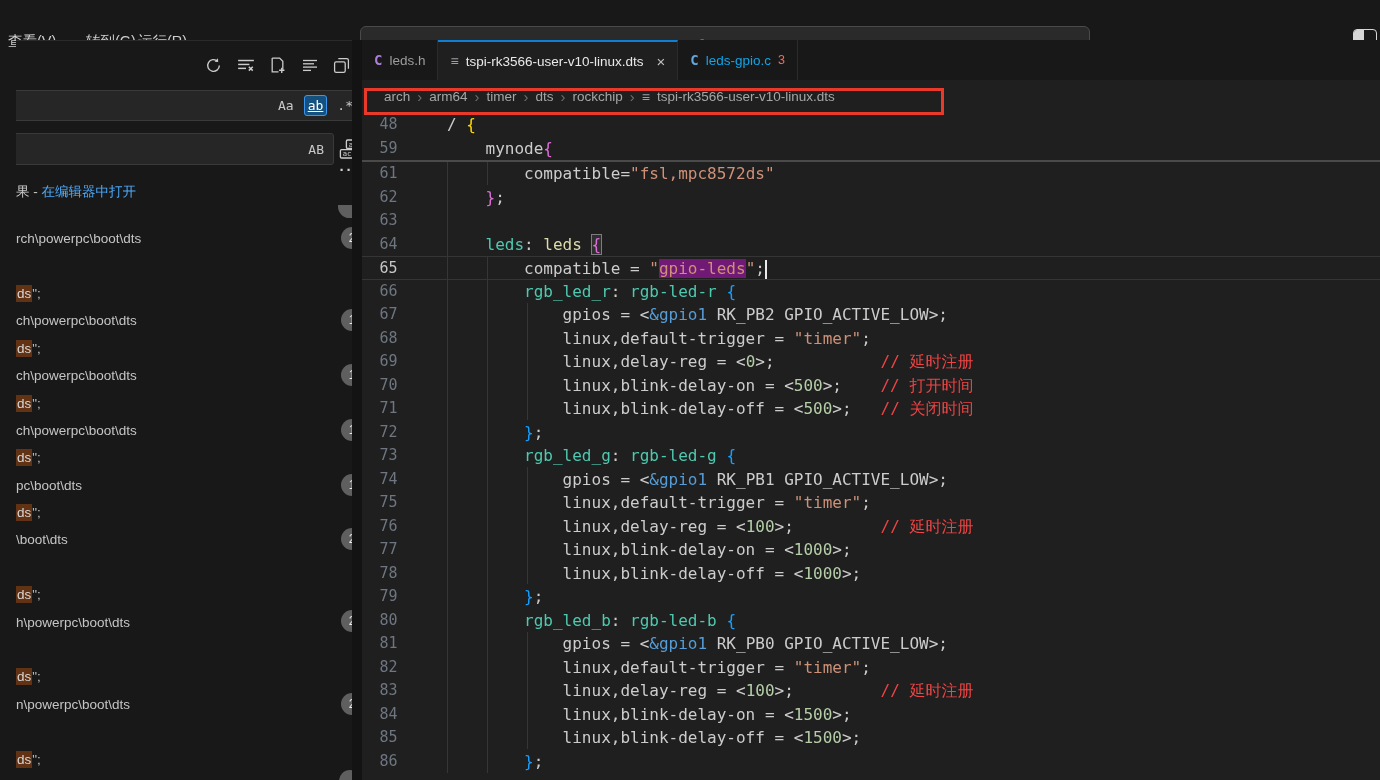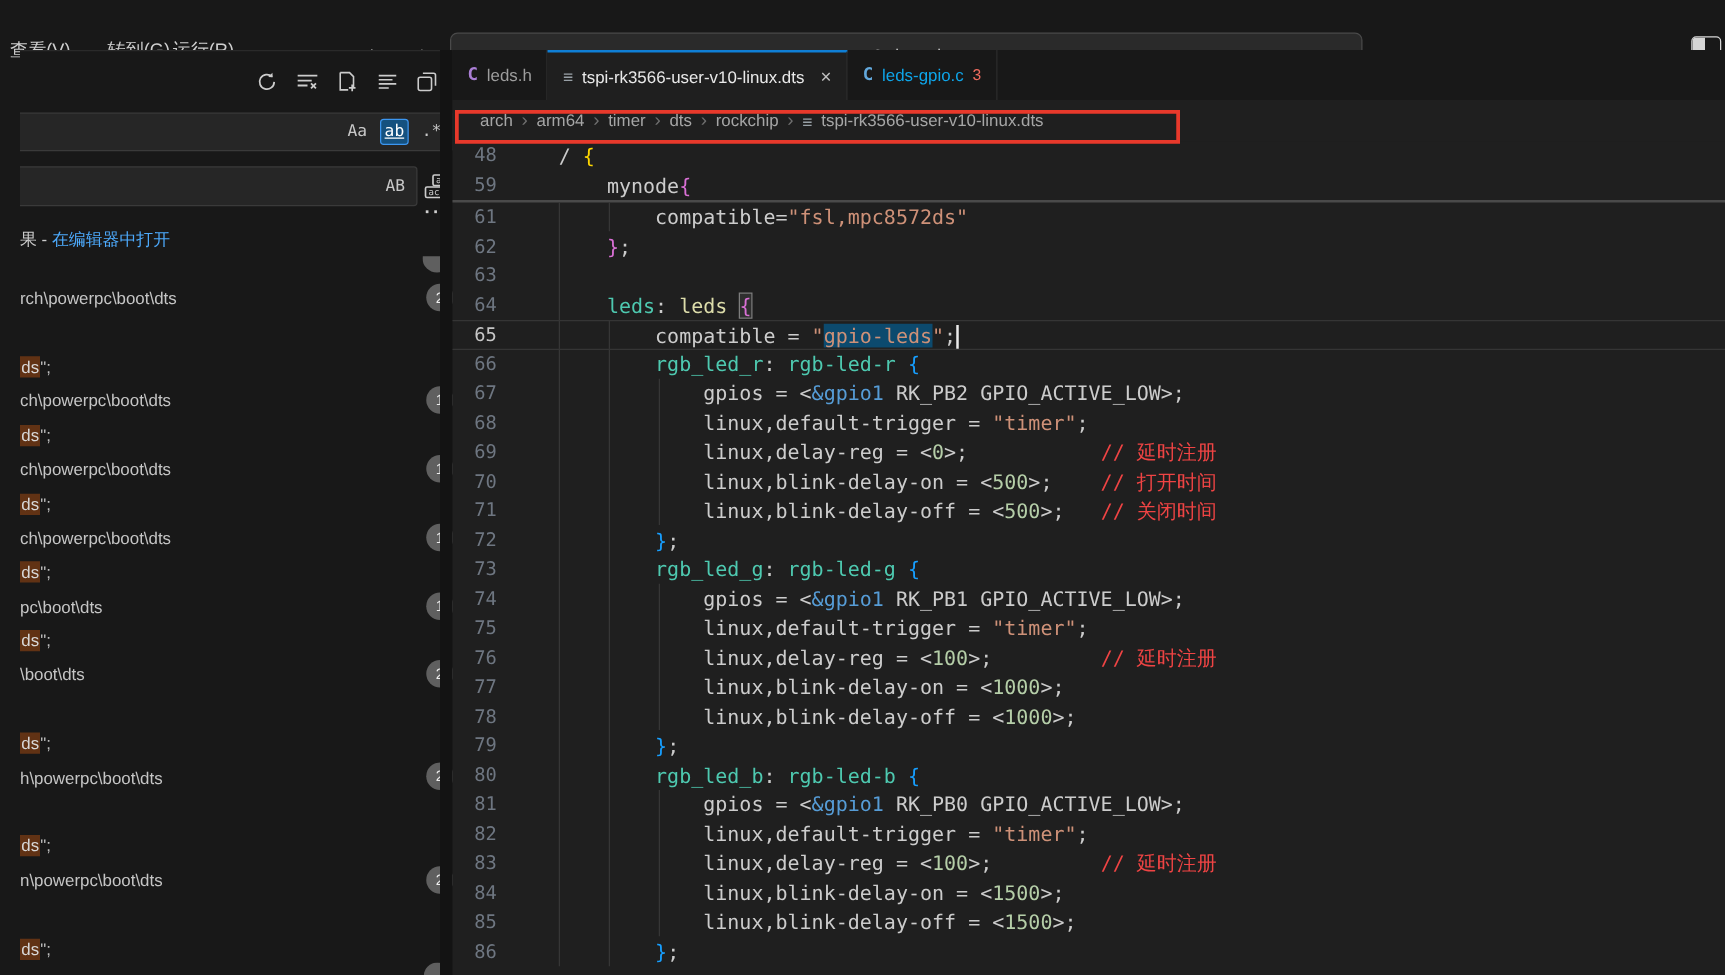--- a/index.html
+++ b/index.html
@@ -65,21 +65,21 @@
     font-size:16px; }
   .crow { height:23.5px; line-height:23.5px; display:flex; white-space:pre; position:relative; }
   .crow .ln { width:53px; text-align:center; color:#6e7681; font-size:15px; flex:none; }
   .crow .ct { margin-left:32px; flex:1; white-space:pre; }
   .crow.cur { border-top:1px solid #353535; border-bottom:1px solid #353535; }
   .crow.cur .ln { color:#c6c6c6; }
   #sticky-sep { height:2px; background:#4a4a4a; }
   .fg{color:#cccccc} .b1{color:#ffd700} .b2{color:#da70d6} .b3{color:#179fff}
   .lbl{color:#4ec9b0} .nm{color:#dcdcaa} .str{color:#ce9178} .num{color:#b5cea8}
   .ref{color:#569cd6} .com{color:#ef4444}
-  .hlm{background:#0c4a6e}
+  .hlm{background:#701a75}
   .mbox{outline:1px solid #7d7d7d; background:rgba(130,130,130,.17)}
   .cursor{display:inline-block; width:2px; height:19px; background:#eaeaea; vertical-align:middle; margin-left:0px}
   .iguide { position:absolute; width:1px; background:#363636; }
 
   
   #annotation-box { position:absolute; left:364px; top:88px; width:580px; height:27px;
     border:3px solid #e8392b; z-index:50; }
 
   svg { display:block; }
 </style>

